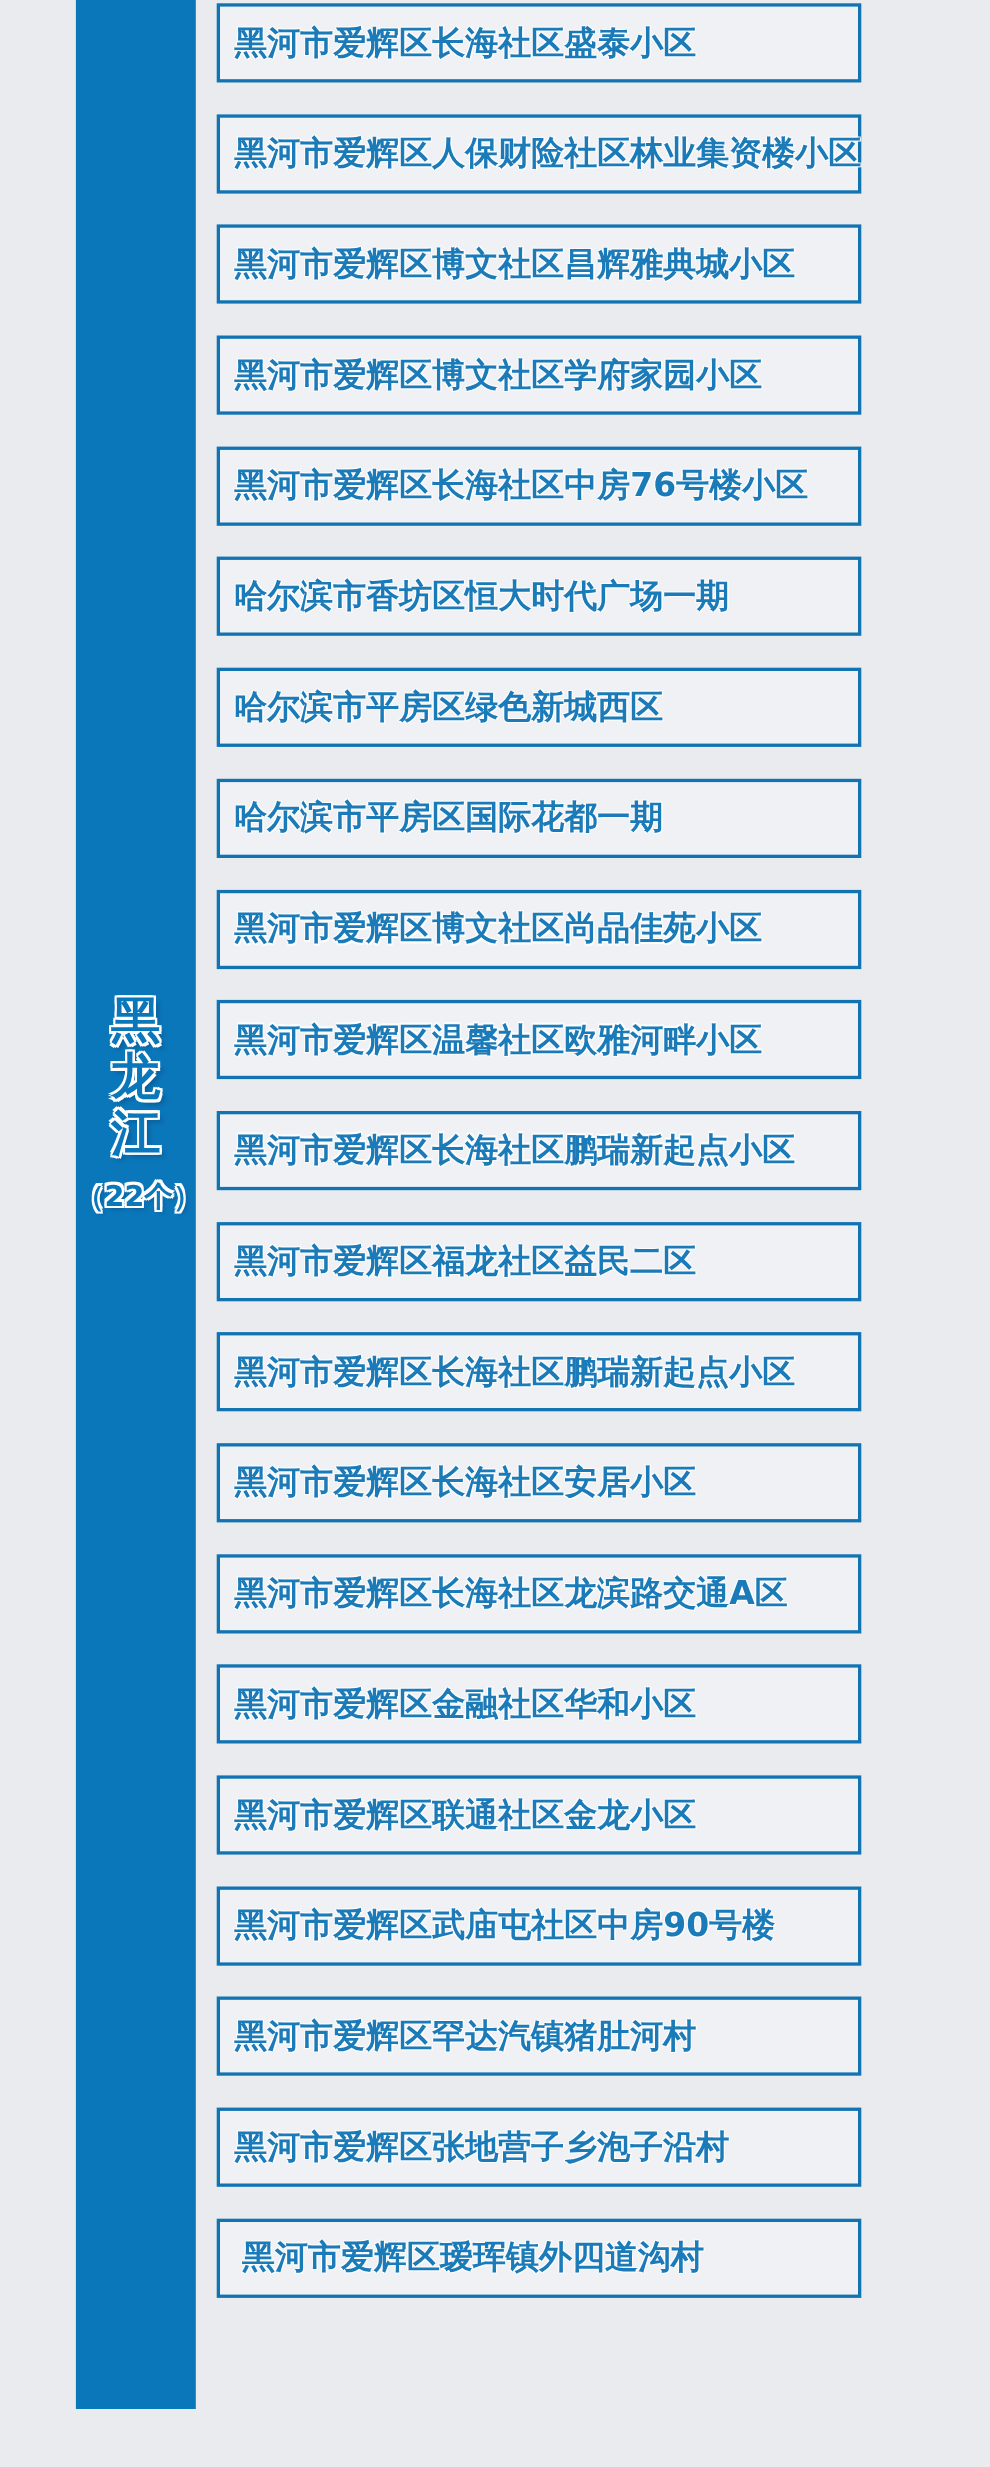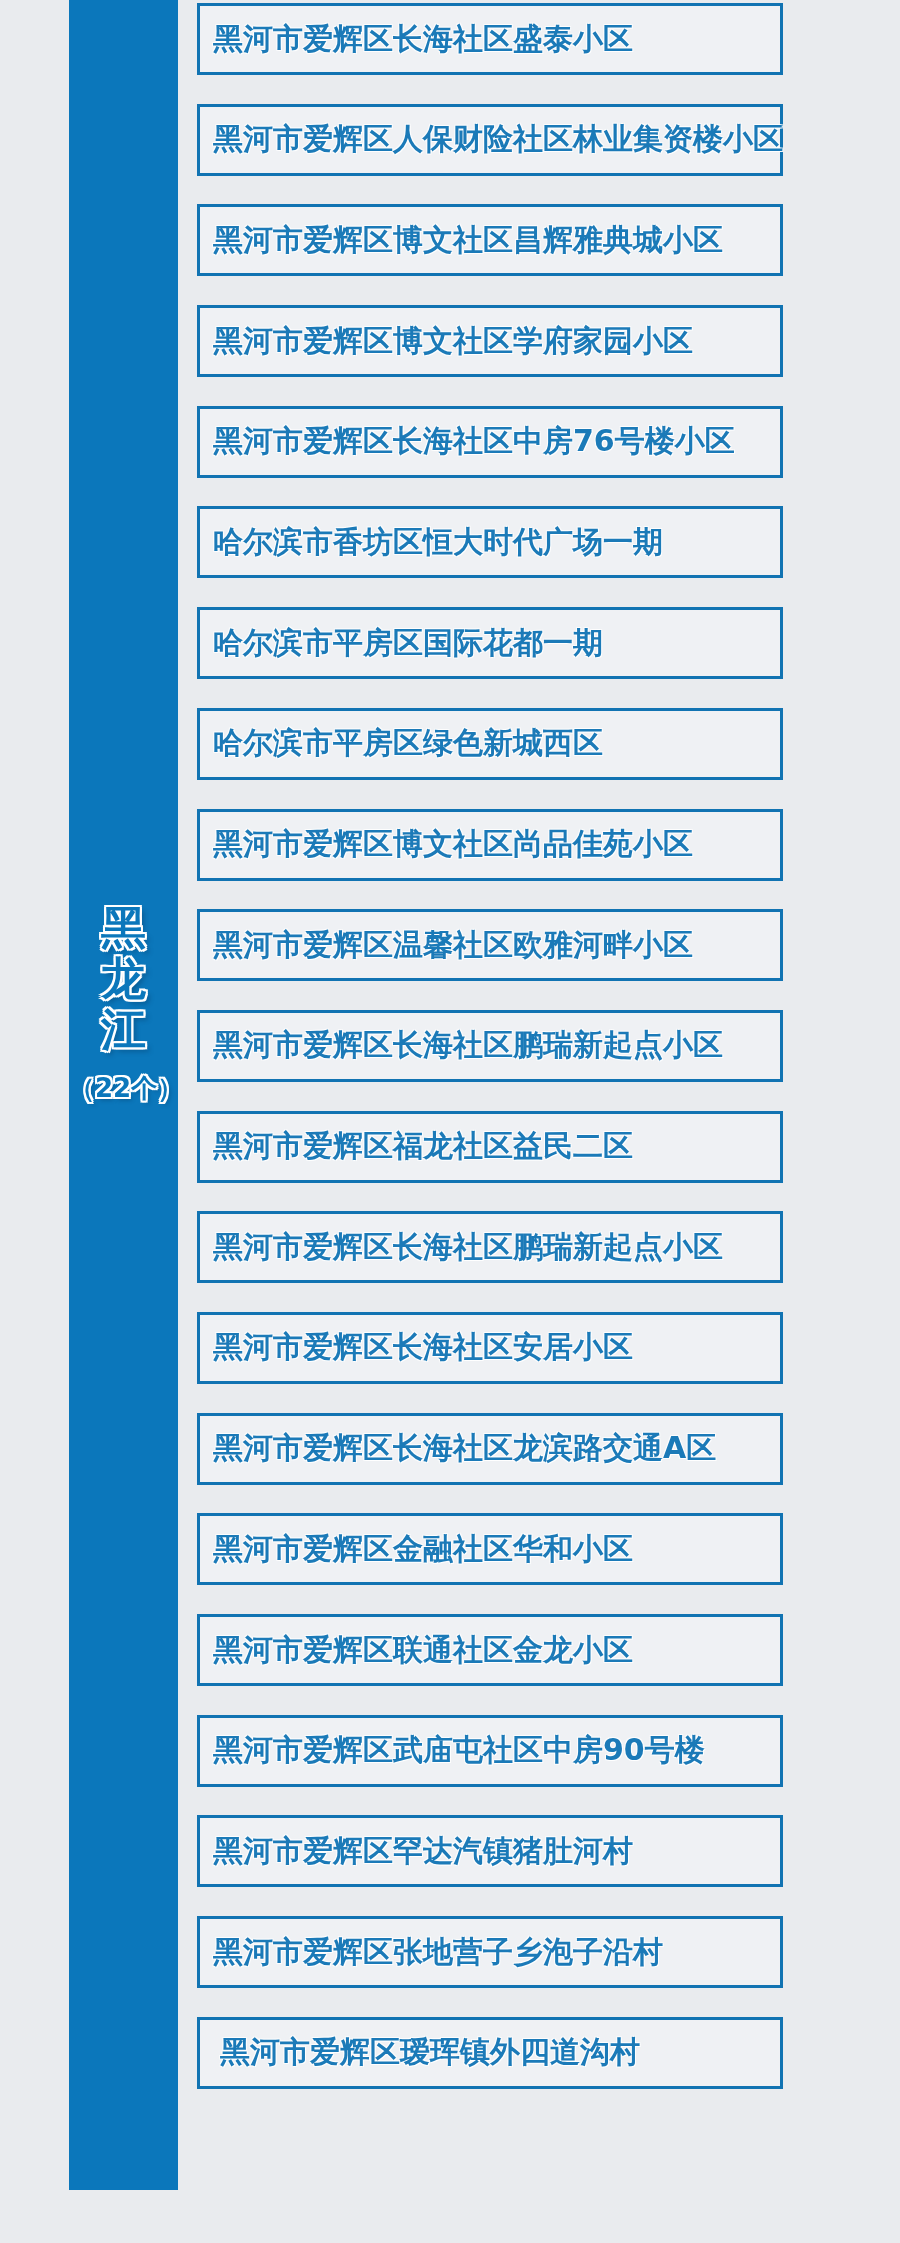--- a/index.html
+++ b/index.html
@@ -107,24 +107,24 @@
     <div class="item">
         <span class="item-text">黑河市爱辉区博文社区学府家园小区</span>
       </div>
     <div class="item">
         <span class="item-text">黑河市爱辉区长海社区中房76号楼小区</span>
       </div>
     <div class="item">
         <span class="item-text">哈尔滨市香坊区恒大时代广场一期</span>
       </div>
     <div class="item">
-        <span class="item-text">哈尔滨市平房区国际花都一期</span>
+        <span class="item-text">哈尔滨市平房区绿色新城西区</span>
       </div>
     <div class="item">
-        <span class="item-text">哈尔滨市平房区绿色新城西区</span>
+        <span class="item-text">哈尔滨市平房区国际花都一期</span>
       </div>
     <div class="item">
         <span class="item-text">黑河市爱辉区博文社区尚品佳苑小区</span>
       </div>
     <div class="item">
         <span class="item-text">黑河市爱辉区温馨社区欧雅河畔小区</span>
       </div>
     <div class="item">
         <span class="item-text">黑河市爱辉区长海社区鹏瑞新起点小区</span>
       </div>

